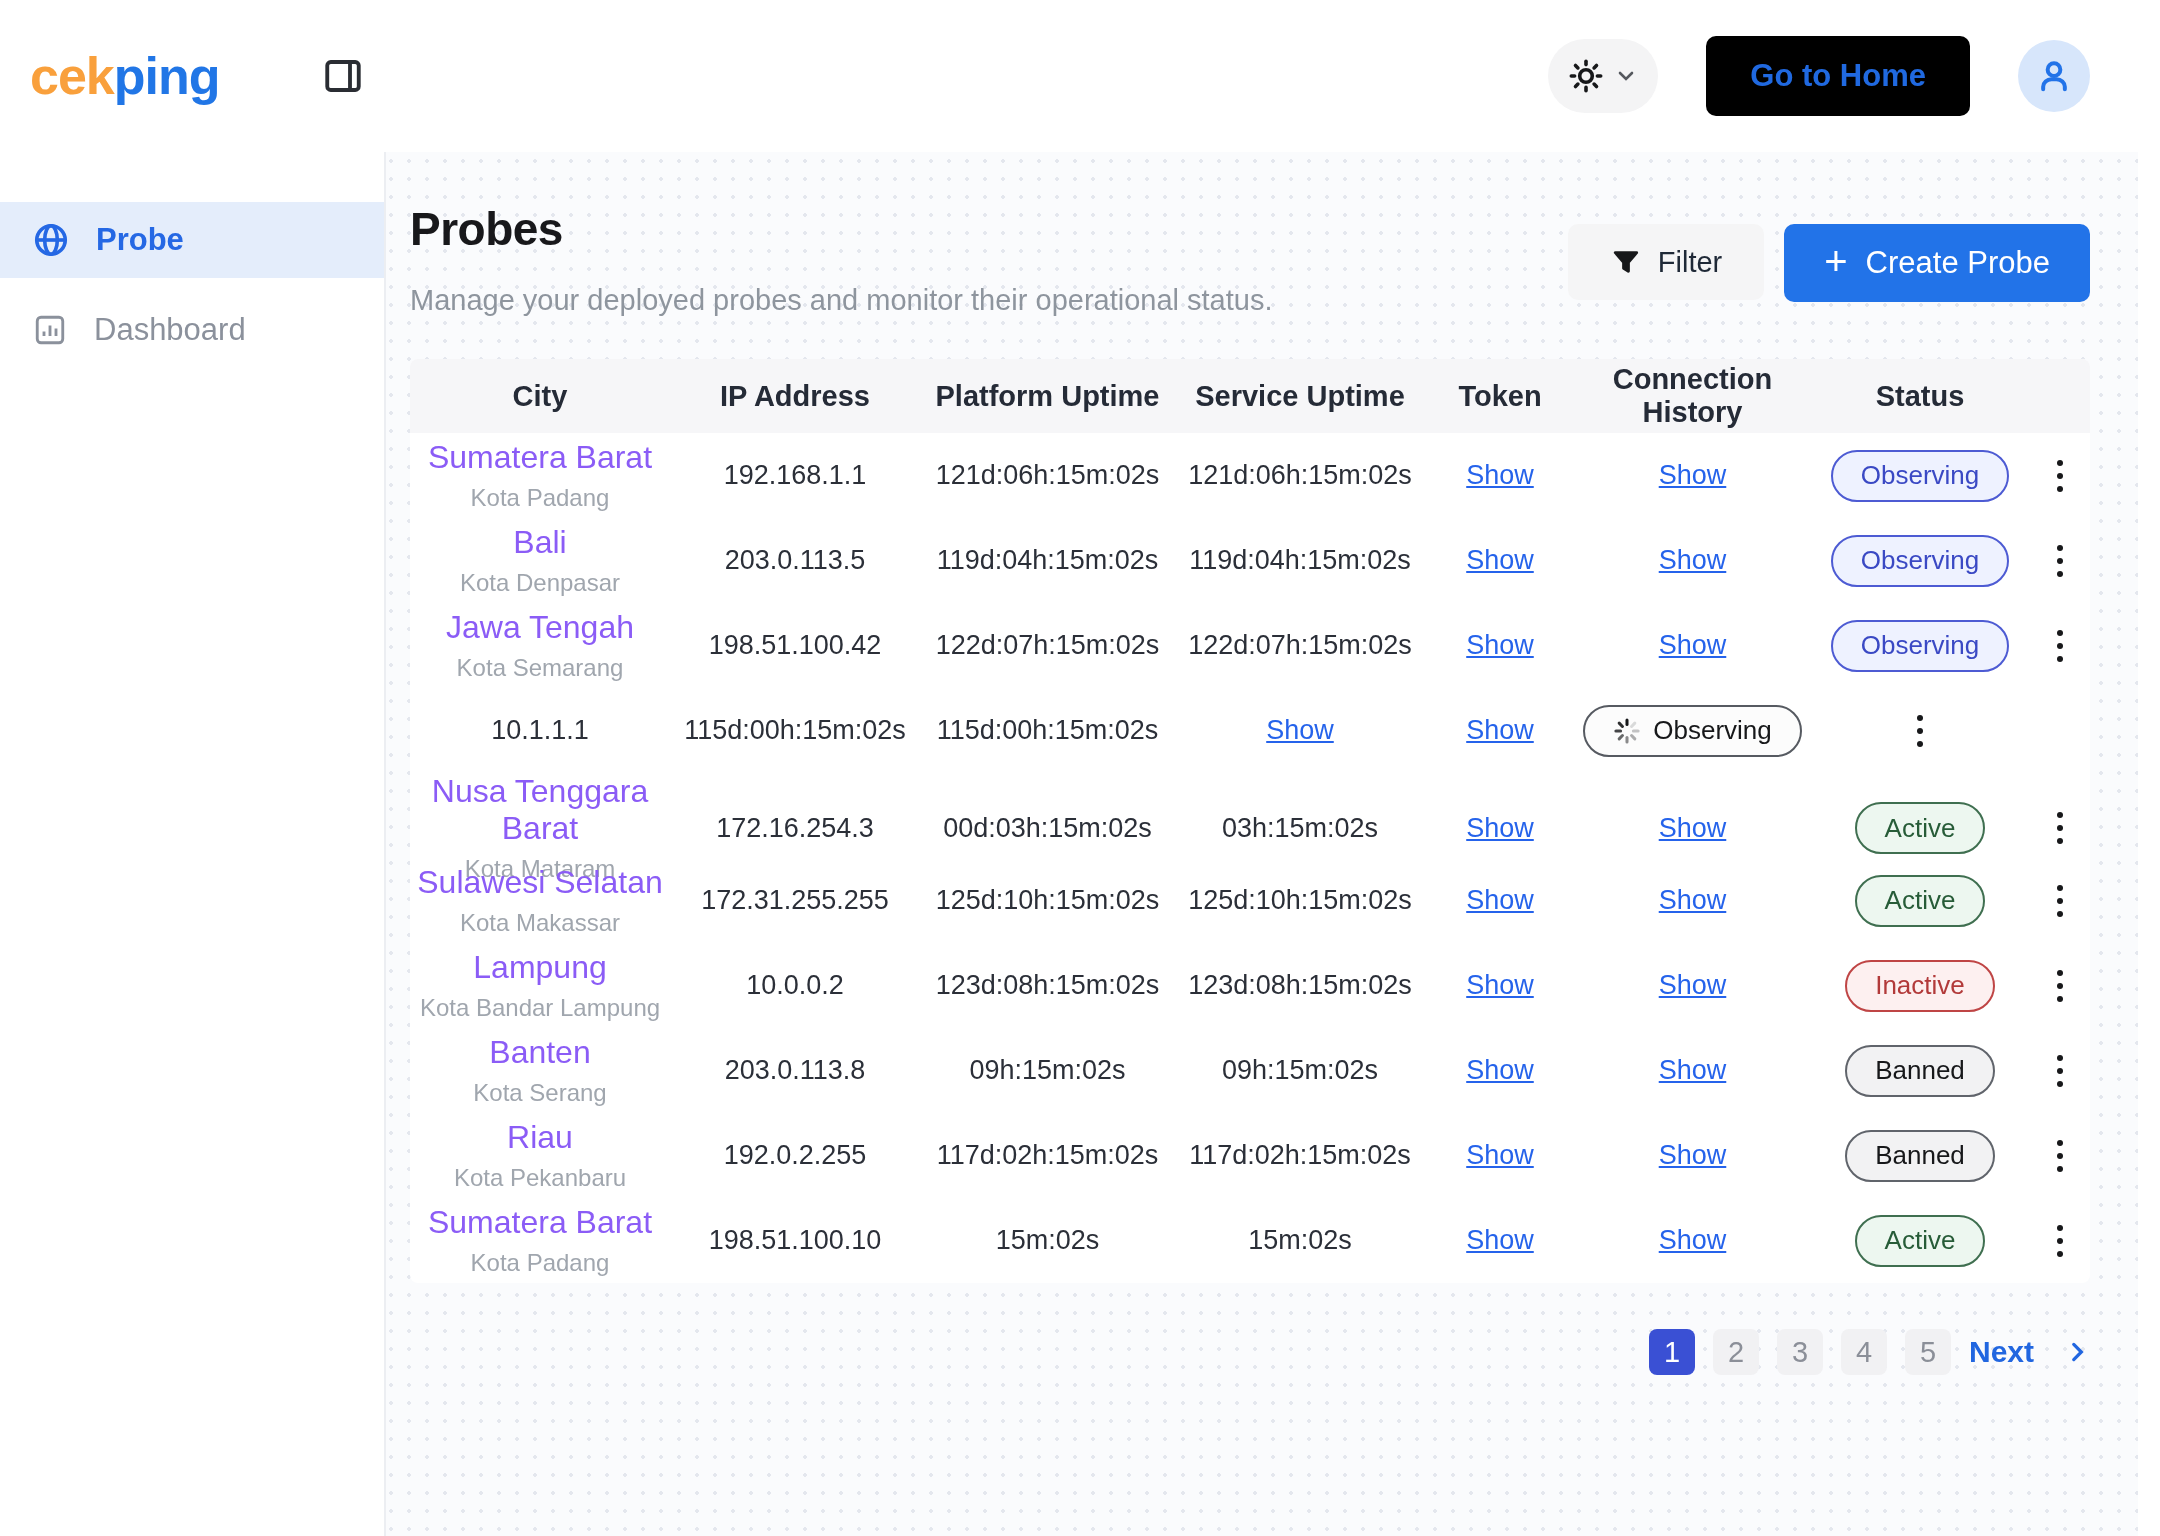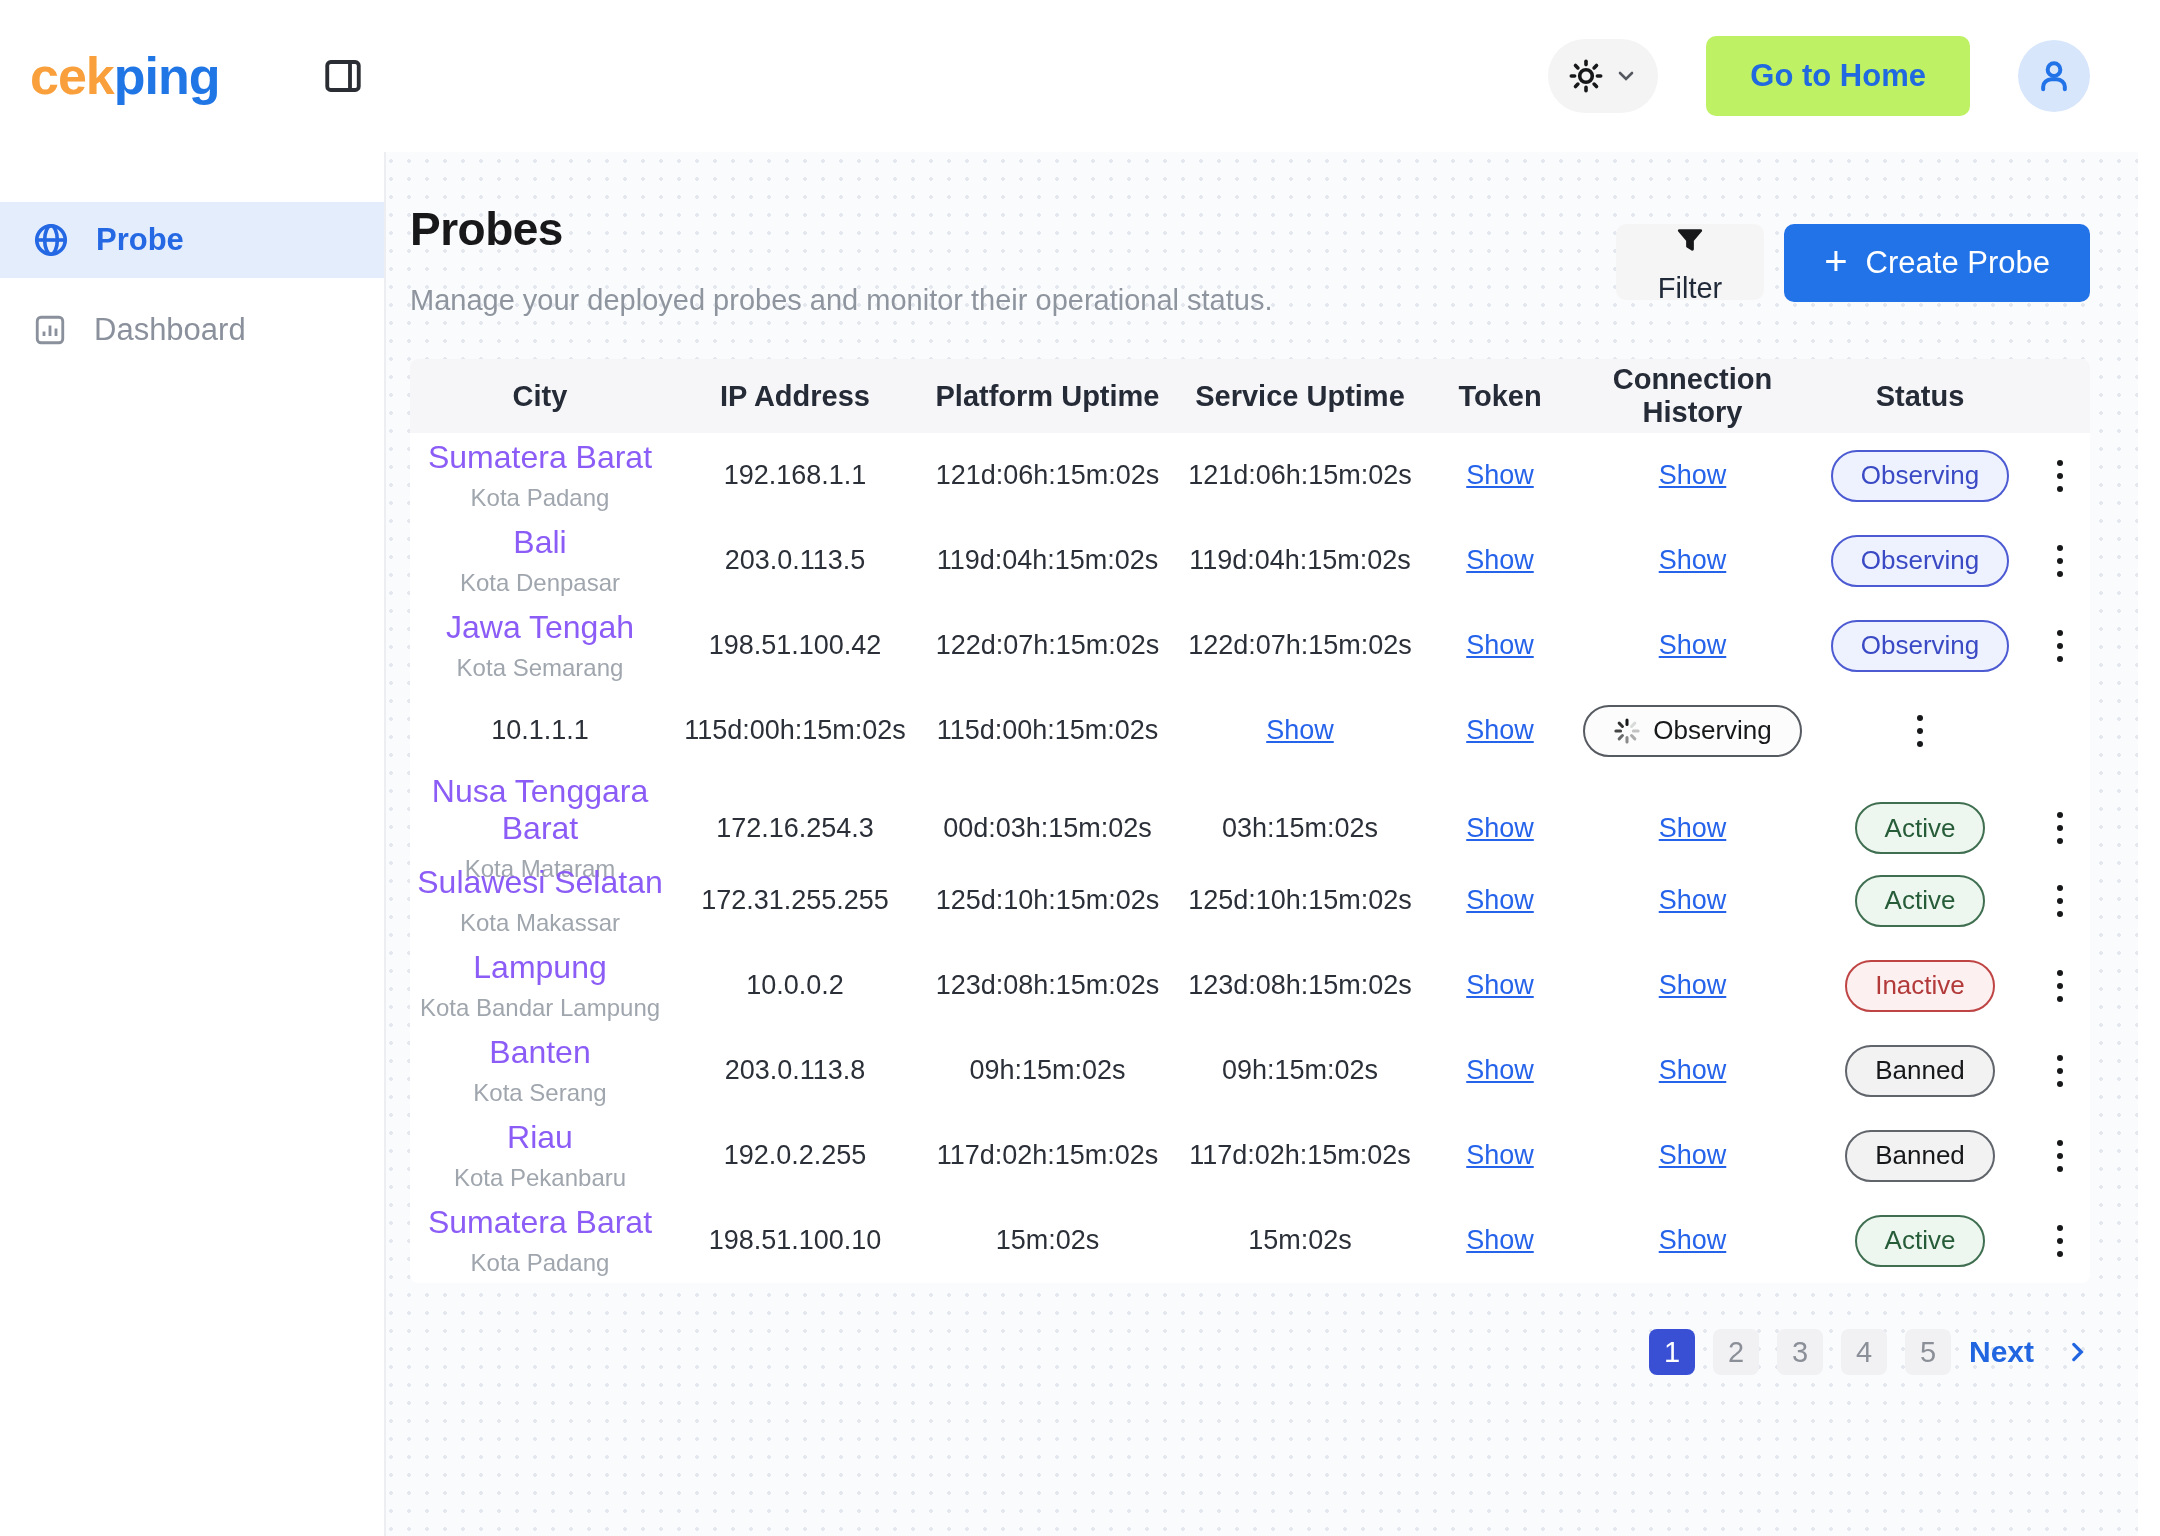--- a/index.html
+++ b/index.html
@@ -7,41 +7,41 @@
   body { font-family:"Liberation Sans","DejaVu Sans",sans-serif; background:#ffffff; color:#1b1f27; position:relative; }
 
   
   .topbar { position:absolute; left:0; top:0; width:2160px; height:152px; background:#ffffff; display:flex; align-items:center; z-index:5; }
   .logo { margin-left:30px; font-size:52px; font-weight:bold; letter-spacing:-1px; display:flex; }
   .logo .p1 { color:#f9a03c; }
   .logo .p2 { color:#2176e6; }
   .panel-toggle { margin-left:100px; width:46px; height:46px; display:flex; align-items:center; justify-content:center; cursor:pointer; }
   .topbar-right { margin-left:auto; display:flex; align-items:center; gap:48px; margin-right:70px; }
   .theme-pill { height:74px; min-width:92px; padding:0 20px; background:#f4f4f5; border-radius:40px; display:flex; align-items:center; justify-content:center; gap:10px; cursor:pointer; }
-  .gohome-btn { height:80px; padding:0 44px; background:#bef264; border:none; border-radius:10px; color:#2069e0; font-size:31px; font-weight:bold; font-family:inherit; cursor:pointer; }
+  .gohome-btn { height:80px; padding:0 44px; background:#000000; border:none; border-radius:10px; color:#2069e0; font-size:31px; font-weight:bold; font-family:inherit; cursor:pointer; }
   .avatar { width:72px; height:72px; border-radius:50%; background:#d7e6fb; display:flex; align-items:center; justify-content:center; cursor:pointer; }
 
   
   .sidebar { position:absolute; left:0; top:152px; width:386px; height:1384px; background:#ffffff; border-right:2px solid #eceef2; display:flex; flex-direction:column; z-index:4; }
   .side-item { display:flex; align-items:center; gap:26px; height:76px; padding:0 0 0 32px; font-size:31px; color:#8b919c; cursor:pointer; }
   .side-item.active { background:#e4edfb; color:#2568e4; font-weight:bold; margin-top:50px; }
   .side-item.first { margin-top:14px; }
   .side-spacer { flex:1; }
   .side-item.bottom { margin-bottom:40px; color:#6b7280; }
 
   
   .main { position:absolute; left:364px; top:152px; width:1774px; height:1384px;
           background-color:#fafbfd;
           background-image:radial-gradient(circle,#e4e7ee 2px,transparent 2px);
           background-size:18px 18px; overflow:hidden; }
   .page-head { display:flex; align-items:flex-start; margin:50px 48px 0 46px; }
   .page-title { font-size:46px; font-weight:bold; color:#18181b; letter-spacing:-0.5px; }
   .page-sub { margin-top:28px; font-size:29px; color:#8e959e; }
   .head-actions { margin-left:auto; display:flex; gap:20px; margin-top:22px; }
-  .filter-btn { height:76px; padding:0 42px; background:#f5f5f6; border:none; border-radius:10px; font-family:inherit; font-size:29px; color:#1f2937; display:flex; align-items:center; gap:16px; cursor:pointer;flex-direction:column; }
+  .filter-btn { height:76px; padding:0 42px; background:#f5f5f6; border:none; border-radius:10px; font-family:inherit; font-size:29px; color:#1f2937; display:flex; align-items:center; gap:16px; cursor:pointer; }
   .create-btn { height:78px; padding:0 40px; background:#2273e8; border:none; border-radius:10px; font-family:inherit; font-size:31px; color:#ffffff; display:flex; align-items:center; gap:18px; cursor:pointer; }
   .create-btn .plus { font-size:40px; font-weight:normal; line-height:1; margin-top:-4px; }
 
   
   .card { margin:42px 48px 0 46px; width:1680px; background:#ffffff; border-radius:8px; overflow:hidden; }
   .tgrid { display:grid; grid-template-columns:260px 250px 255px 250px 150px 235px 220px 60px; align-items:center; }
   .thead { background:#f6f6f8; height:74px; }
   .thead .th { font-size:29px; font-weight:bold; color:#252b37; text-align:center; }
   .trow { height:85px; }
   .cell { text-align:center; font-size:27px; color:#2b2f38; }

